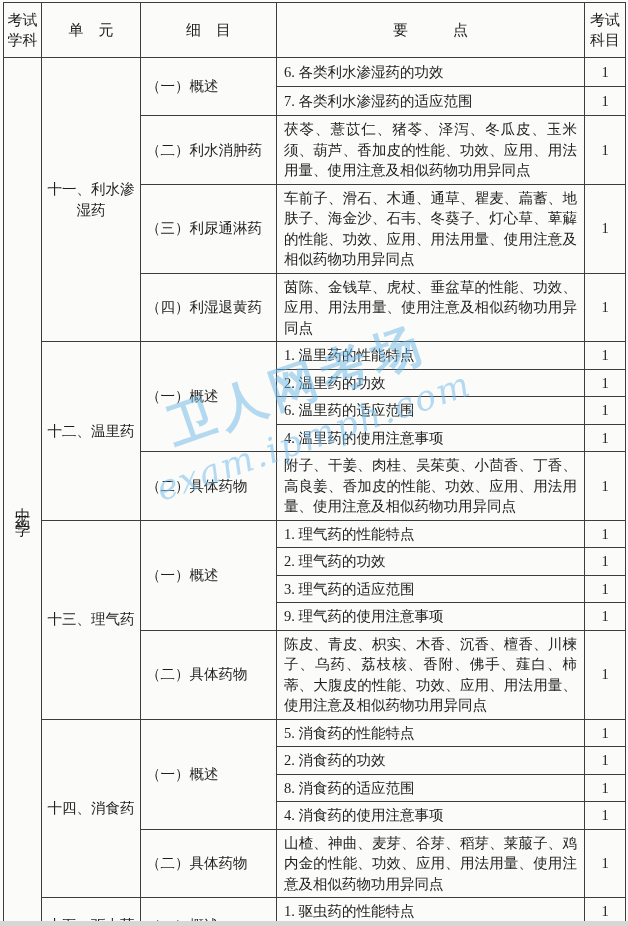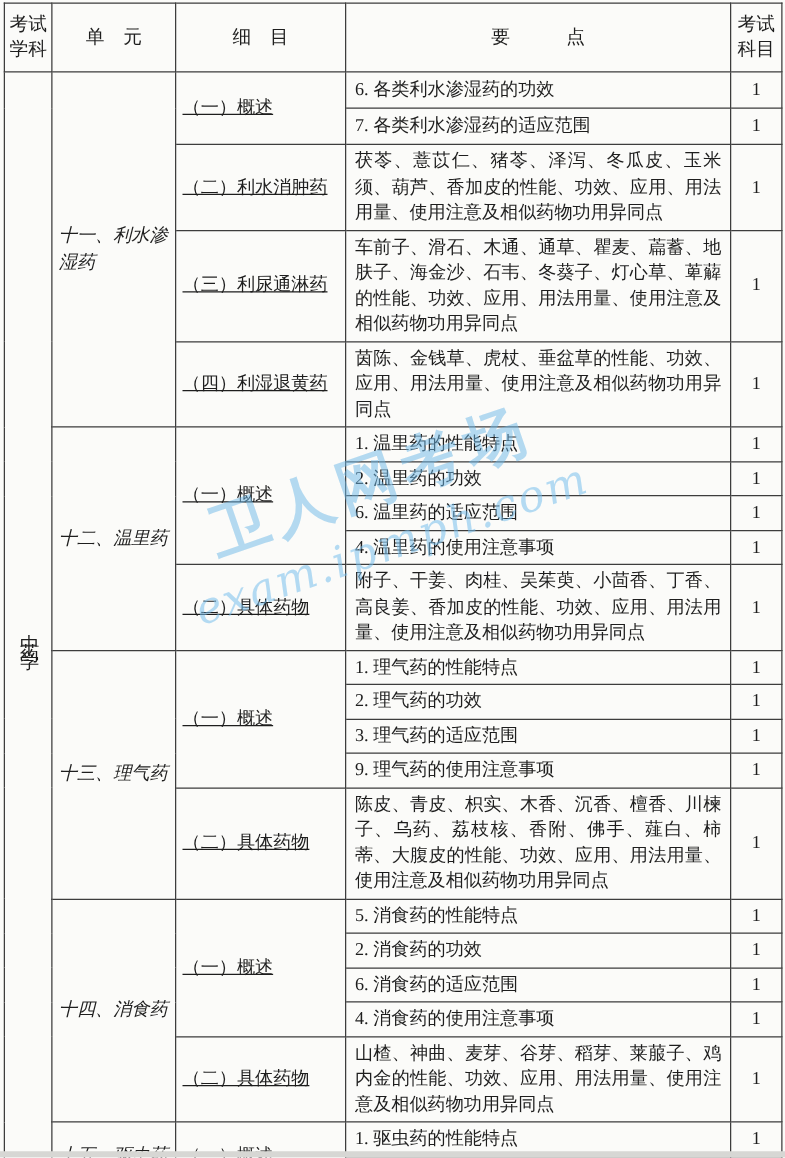--- a/index.html
+++ b/index.html
@@ -31,22 +31,22 @@
   }
   thead th { text-align:center; height:50px; font-size:15px; padding:2px; }
   td.subject {
     writing-mode:vertical-rl;
     text-orientation:upright;
     text-align:center;
     letter-spacing:7px;
     font-size:15.5px;
     padding:2px;
   }
-  td.unit   { text-align:left; padding:3px 5px;font-style:italic; }
-  td.detail { text-align:left; padding:3px 5px;text-decoration:underline; }
+  td.unit   { text-align:center; padding:3px 5px; }
+  td.detail { text-align:left; padding:3px 5px; }
   td.point  { text-align:justify; }
   td.score  { text-align:center; padding:3px 2px; }
   tr.h1  { height:27px; }
   tr.h1a { height:29px; }
   tr.h2  { height:53px; }
 
   .watermark {
     position:absolute; left:118px; top:352px; width:370px;
     transform:rotate(-19deg);
     text-align:center;
@@ -173,21 +173,21 @@
       <td class="unit" rowspan="5">十四、消食药</td>
       <td class="detail" rowspan="4">（一）概述</td>
       <td class="point">5. 消食药的性能特点</td>
       <td class="score">1</td>
     </tr>
     <tr class="h1">
       <td class="point">2. 消食药的功效</td>
       <td class="score">1</td>
     </tr>
     <tr class="h1">
-      <td class="point">6. 消食药的适应范围</td>
+      <td class="point">8. 消食药的适应范围</td>
       <td class="score">1</td>
     </tr>
     <tr class="h1">
       <td class="point">4. 消食药的使用注意事项</td>
       <td class="score">1</td>
     </tr>
     <tr>
       <td class="detail">（二）具体药物</td>
       <td class="point">山楂、神曲、麦芽、谷芽、稻芽、莱菔子、鸡内金的性能、功效、应用、用法用量、使用注意及相似药物功用异同点</td>
       <td class="score">1</td>

